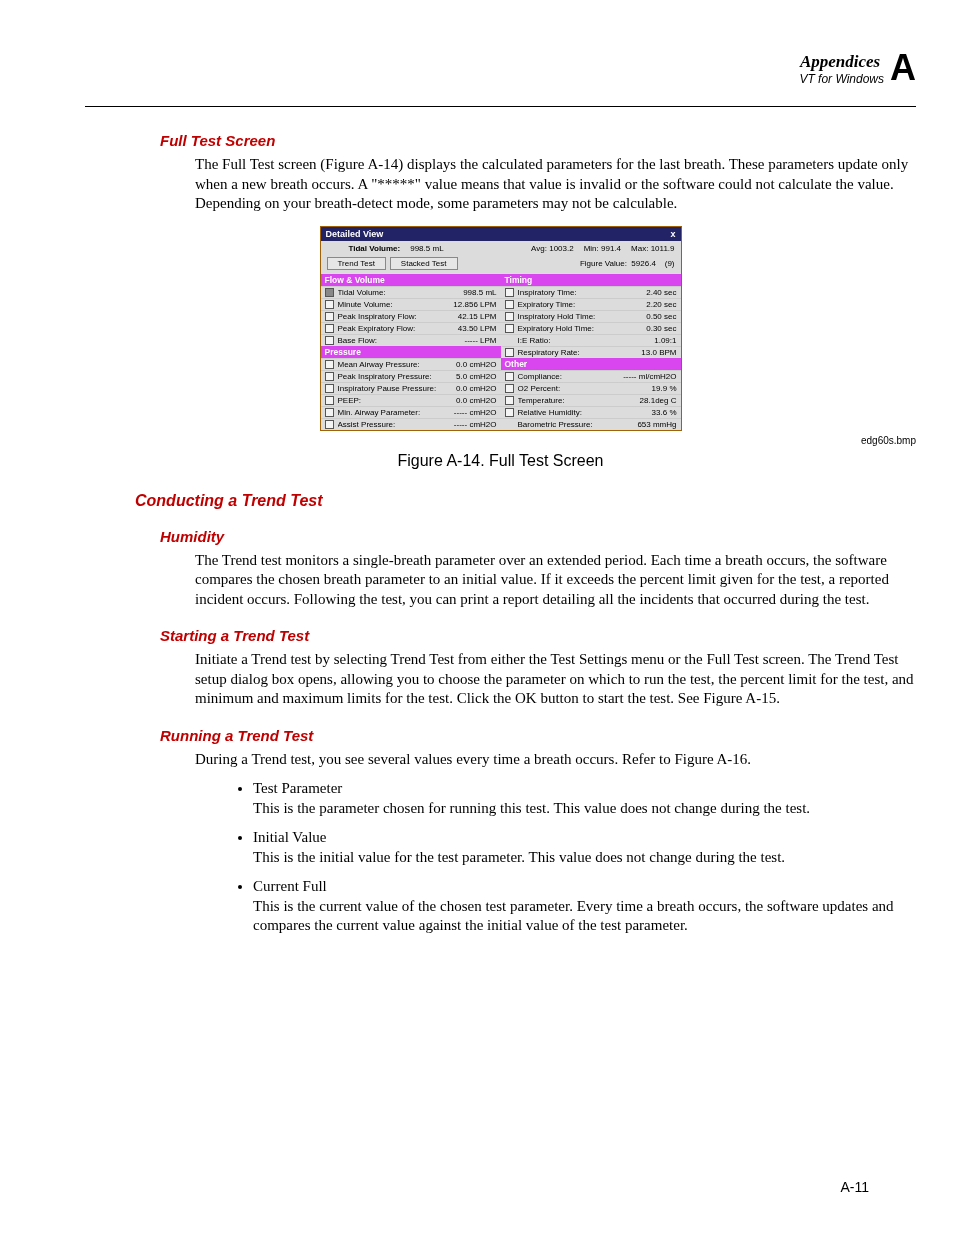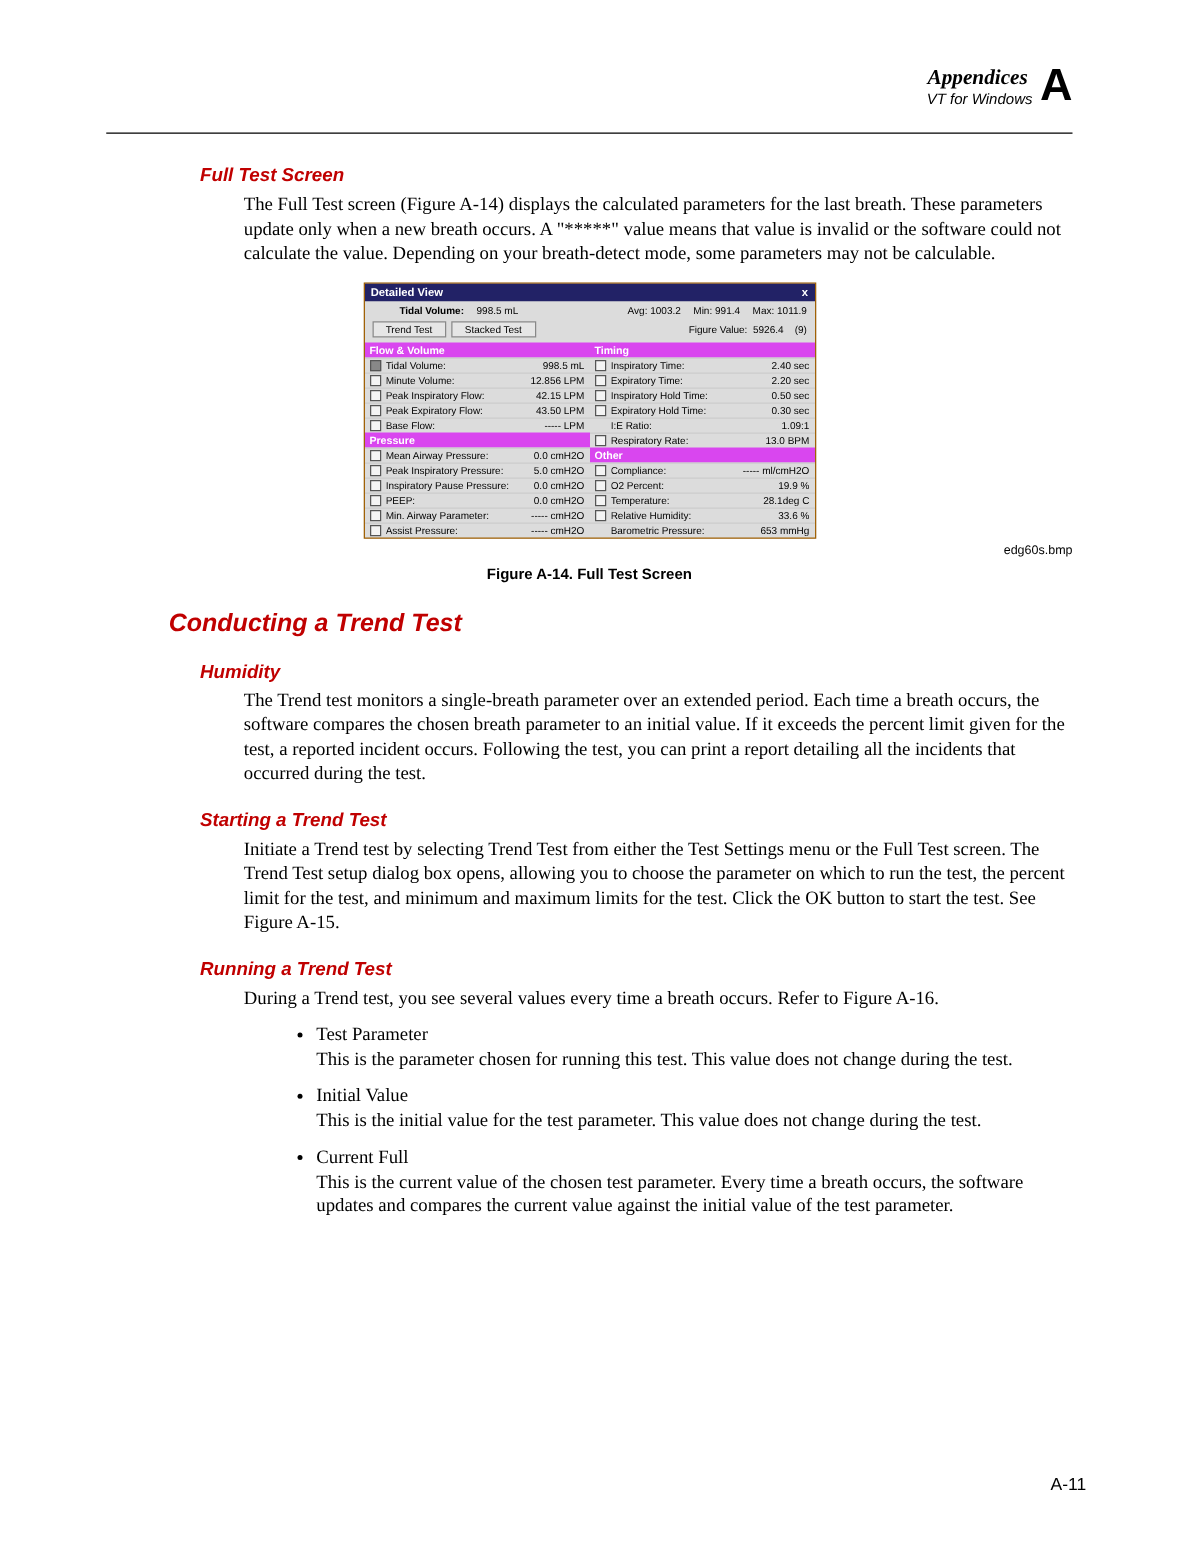--- a/index.html
+++ b/index.html
@@ -6,21 +6,21 @@
     margin: 0;
     padding: 0;
     font-family: "Times New Roman", Times, serif;
     font-size: 15px;
     color: #000;
     background: #fff;
     width: 954px;
   }
   .page {
     box-sizing: border-box;
-    padding: 50px 96px 40px 85px;
+    padding: 50px 38px 40px 85px;
     position: relative;
     min-height: 1235px;
   }
   .header-top {
     text-align: right;
     line-height: 1.2;
     margin-bottom: 6px;
   }
   .header-appendices {
     font-style: italic;
@@ -74,22 +74,22 @@
   }
   .h-section {
     margin-left: 75px;
   }
   .figure-wrap {
     text-align: center;
     margin: 12px 0 4px 0;
   }
   .figure-caption {
     font-family: Arial, Helvetica, sans-serif;
-    font-weight: bold;
-    font-size: 12px;
+    font-weight: normal;
+    font-size: 16px;
     text-align: center;
     margin: 6px 0 8px 0;
   }
   .figure-filename {
     font-family: Arial, Helvetica, sans-serif;
     font-size: 10px;
     text-align: right;
     margin: 0;
   }
   
@@ -350,21 +350,21 @@
                 <span class="iv">653 mmHg</span>
               </div>
             </div>
         </div>
       </div>
     </div>
   </div>
   <p class="figure-filename">edg60s.bmp</p>
   <p class="figure-caption">Figure A-14. Full Test Screen</p>
 
-  <h3 class="h3 h3-bold h-section" style="margin-left:50px;font-size:20px;margin-top:22px;">Conducting a Trend Test</h3>
+  <h3 class="h3 h3-bold h-section" style="margin-left:50px;font-size:16px;margin-top:22px;">Conducting a Trend Test</h3>
 
   <h3 class="h3 h-section">Humidity</h3>
   <p class="body-para" style="margin-left:110px;">The Trend test monitors a single-breath parameter over an extended period. Each time a breath occurs, the software compares the chosen breath parameter to an initial value. If it exceeds the percent limit given for the test, a reported incident occurs. Following the test, you can print a report detailing all the incidents that occurred during the test.</p>
 
   <h3 class="h3 h-section">Starting a Trend Test</h3>
   <p class="body-para" style="margin-left:110px;">Initiate a Trend test by selecting Trend Test from either the Test Settings menu or the Full Test screen. The Trend Test setup dialog box opens, allowing you to choose the parameter on which to run the test, the percent limit for the test, and minimum and maximum limits for the test. Click the OK button to start the test. See Figure A-15.</p>
 
   <h3 class="h3 h-section">Running a Trend Test</h3>
   <p class="body-para" style="margin-left:110px;">During a Trend test, you see several values every time a breath occurs. Refer to Figure A-16.</p>
 

